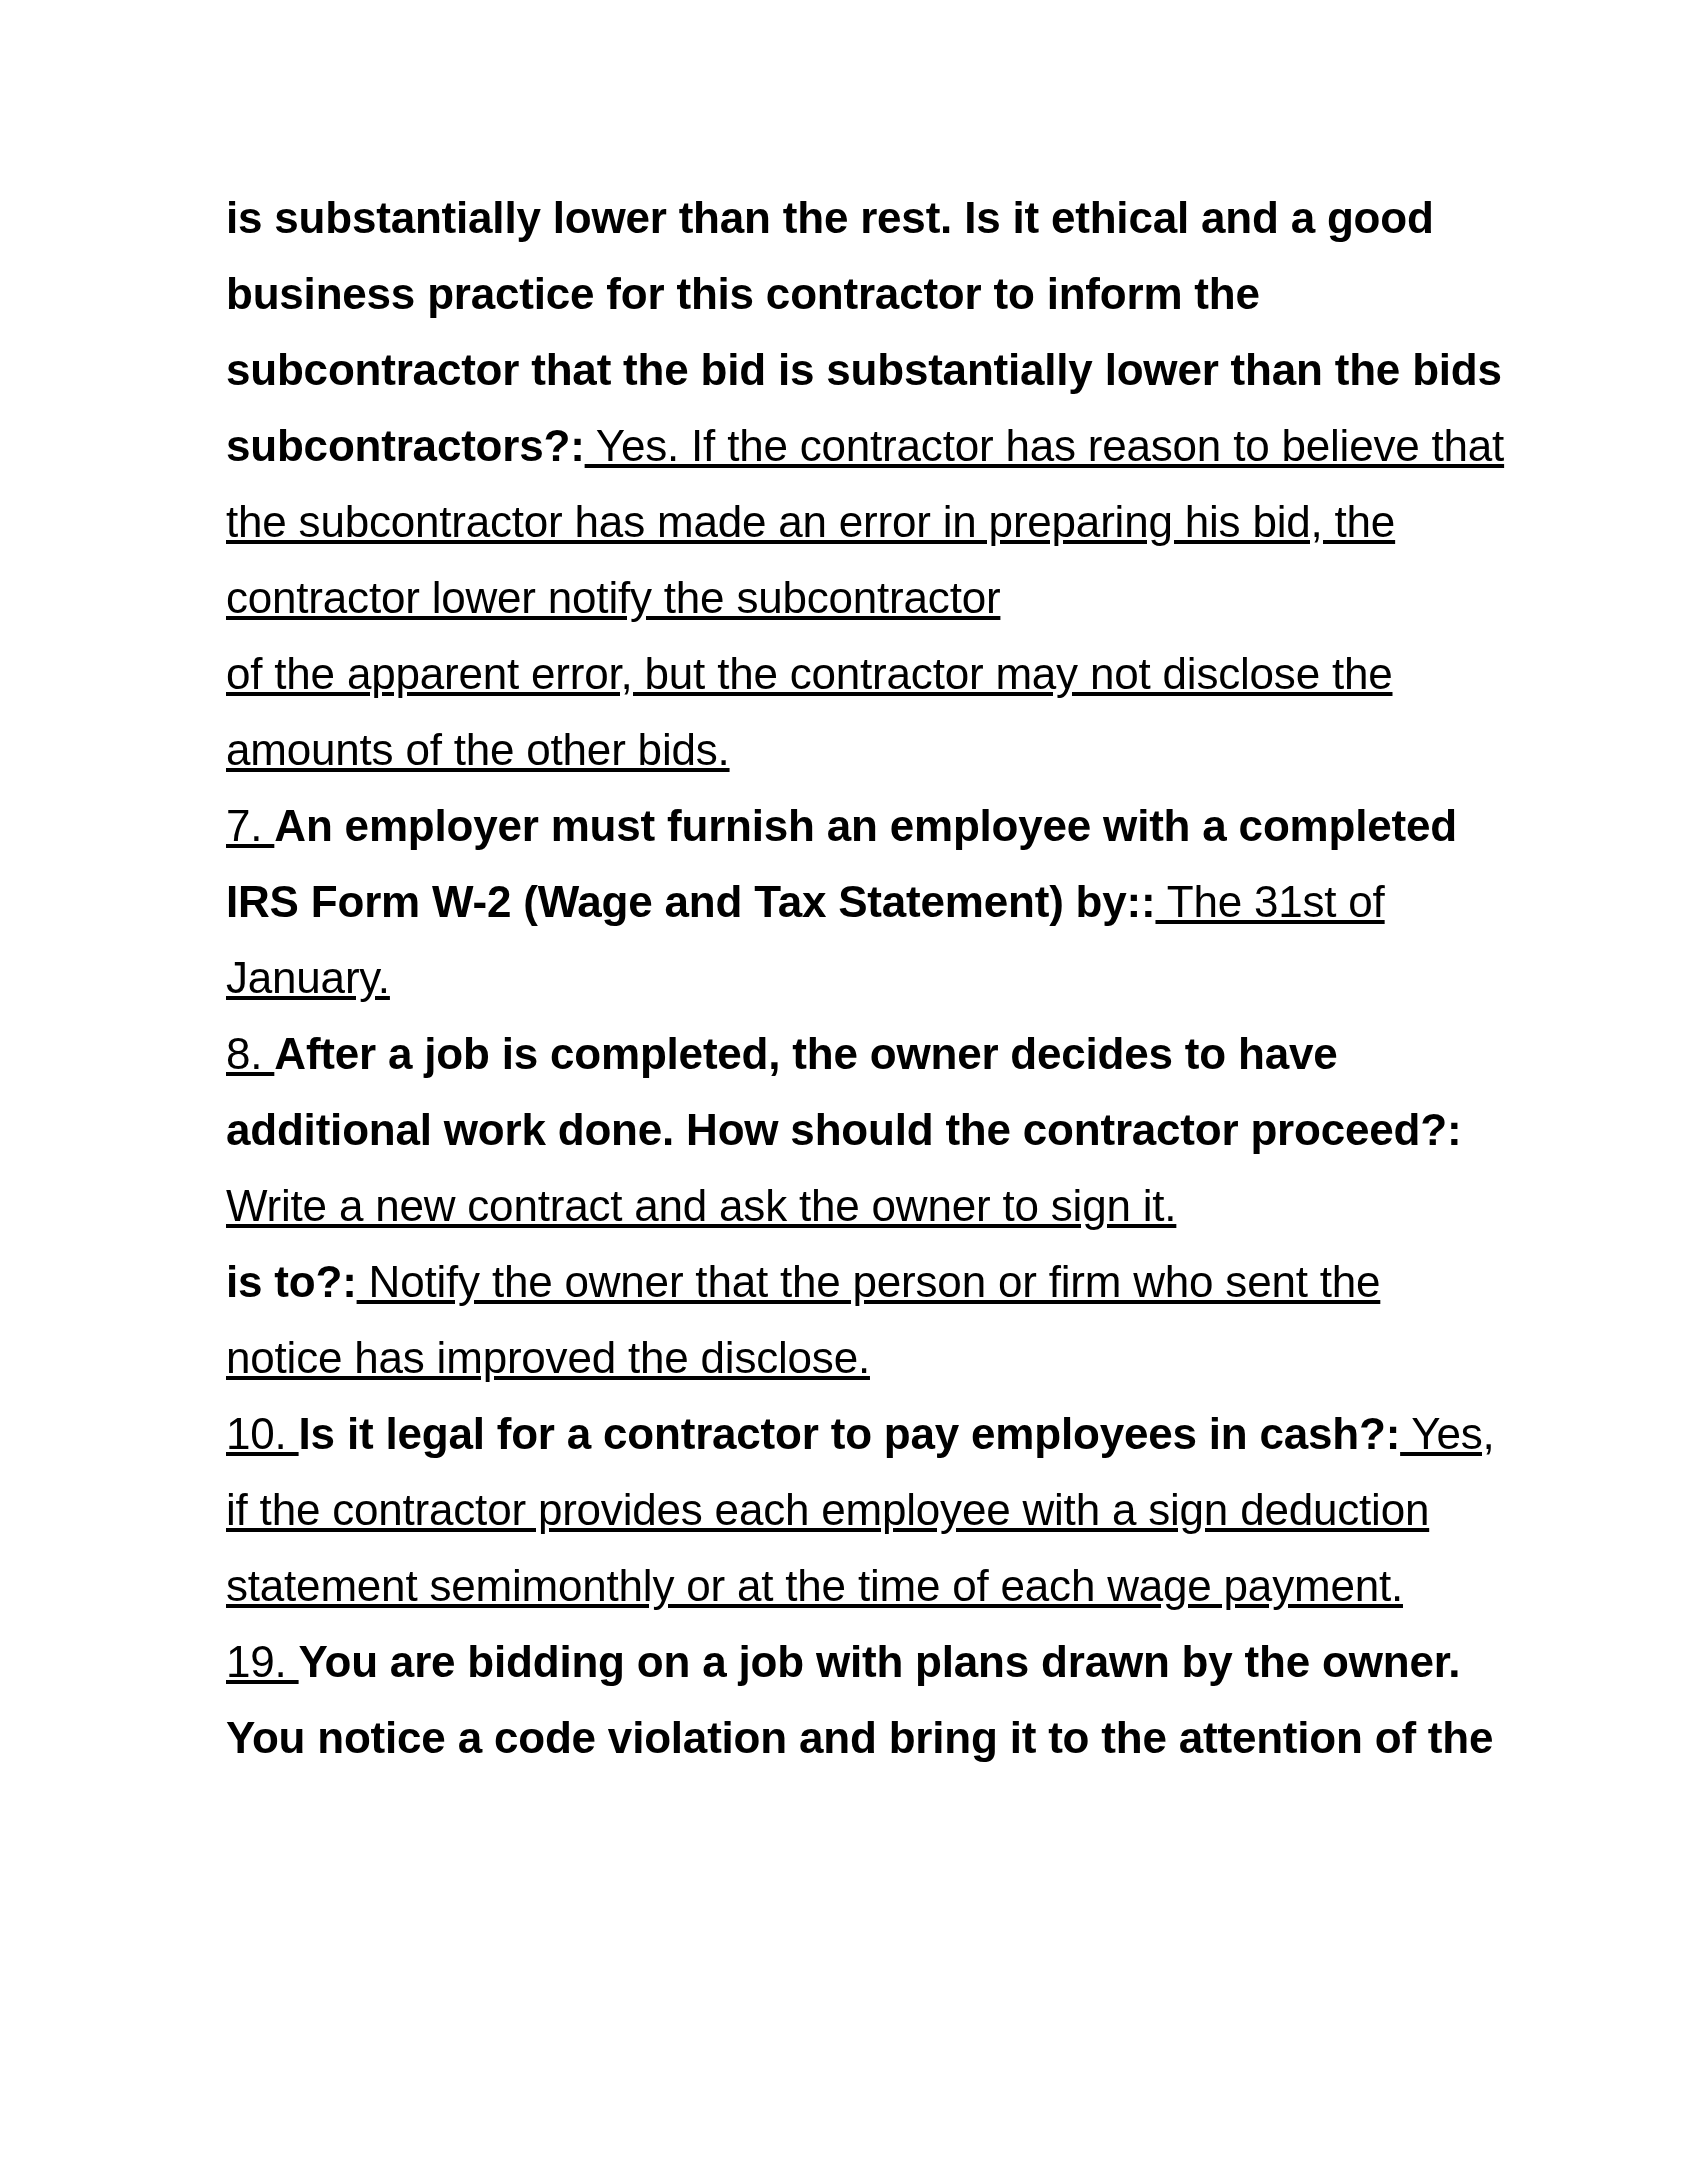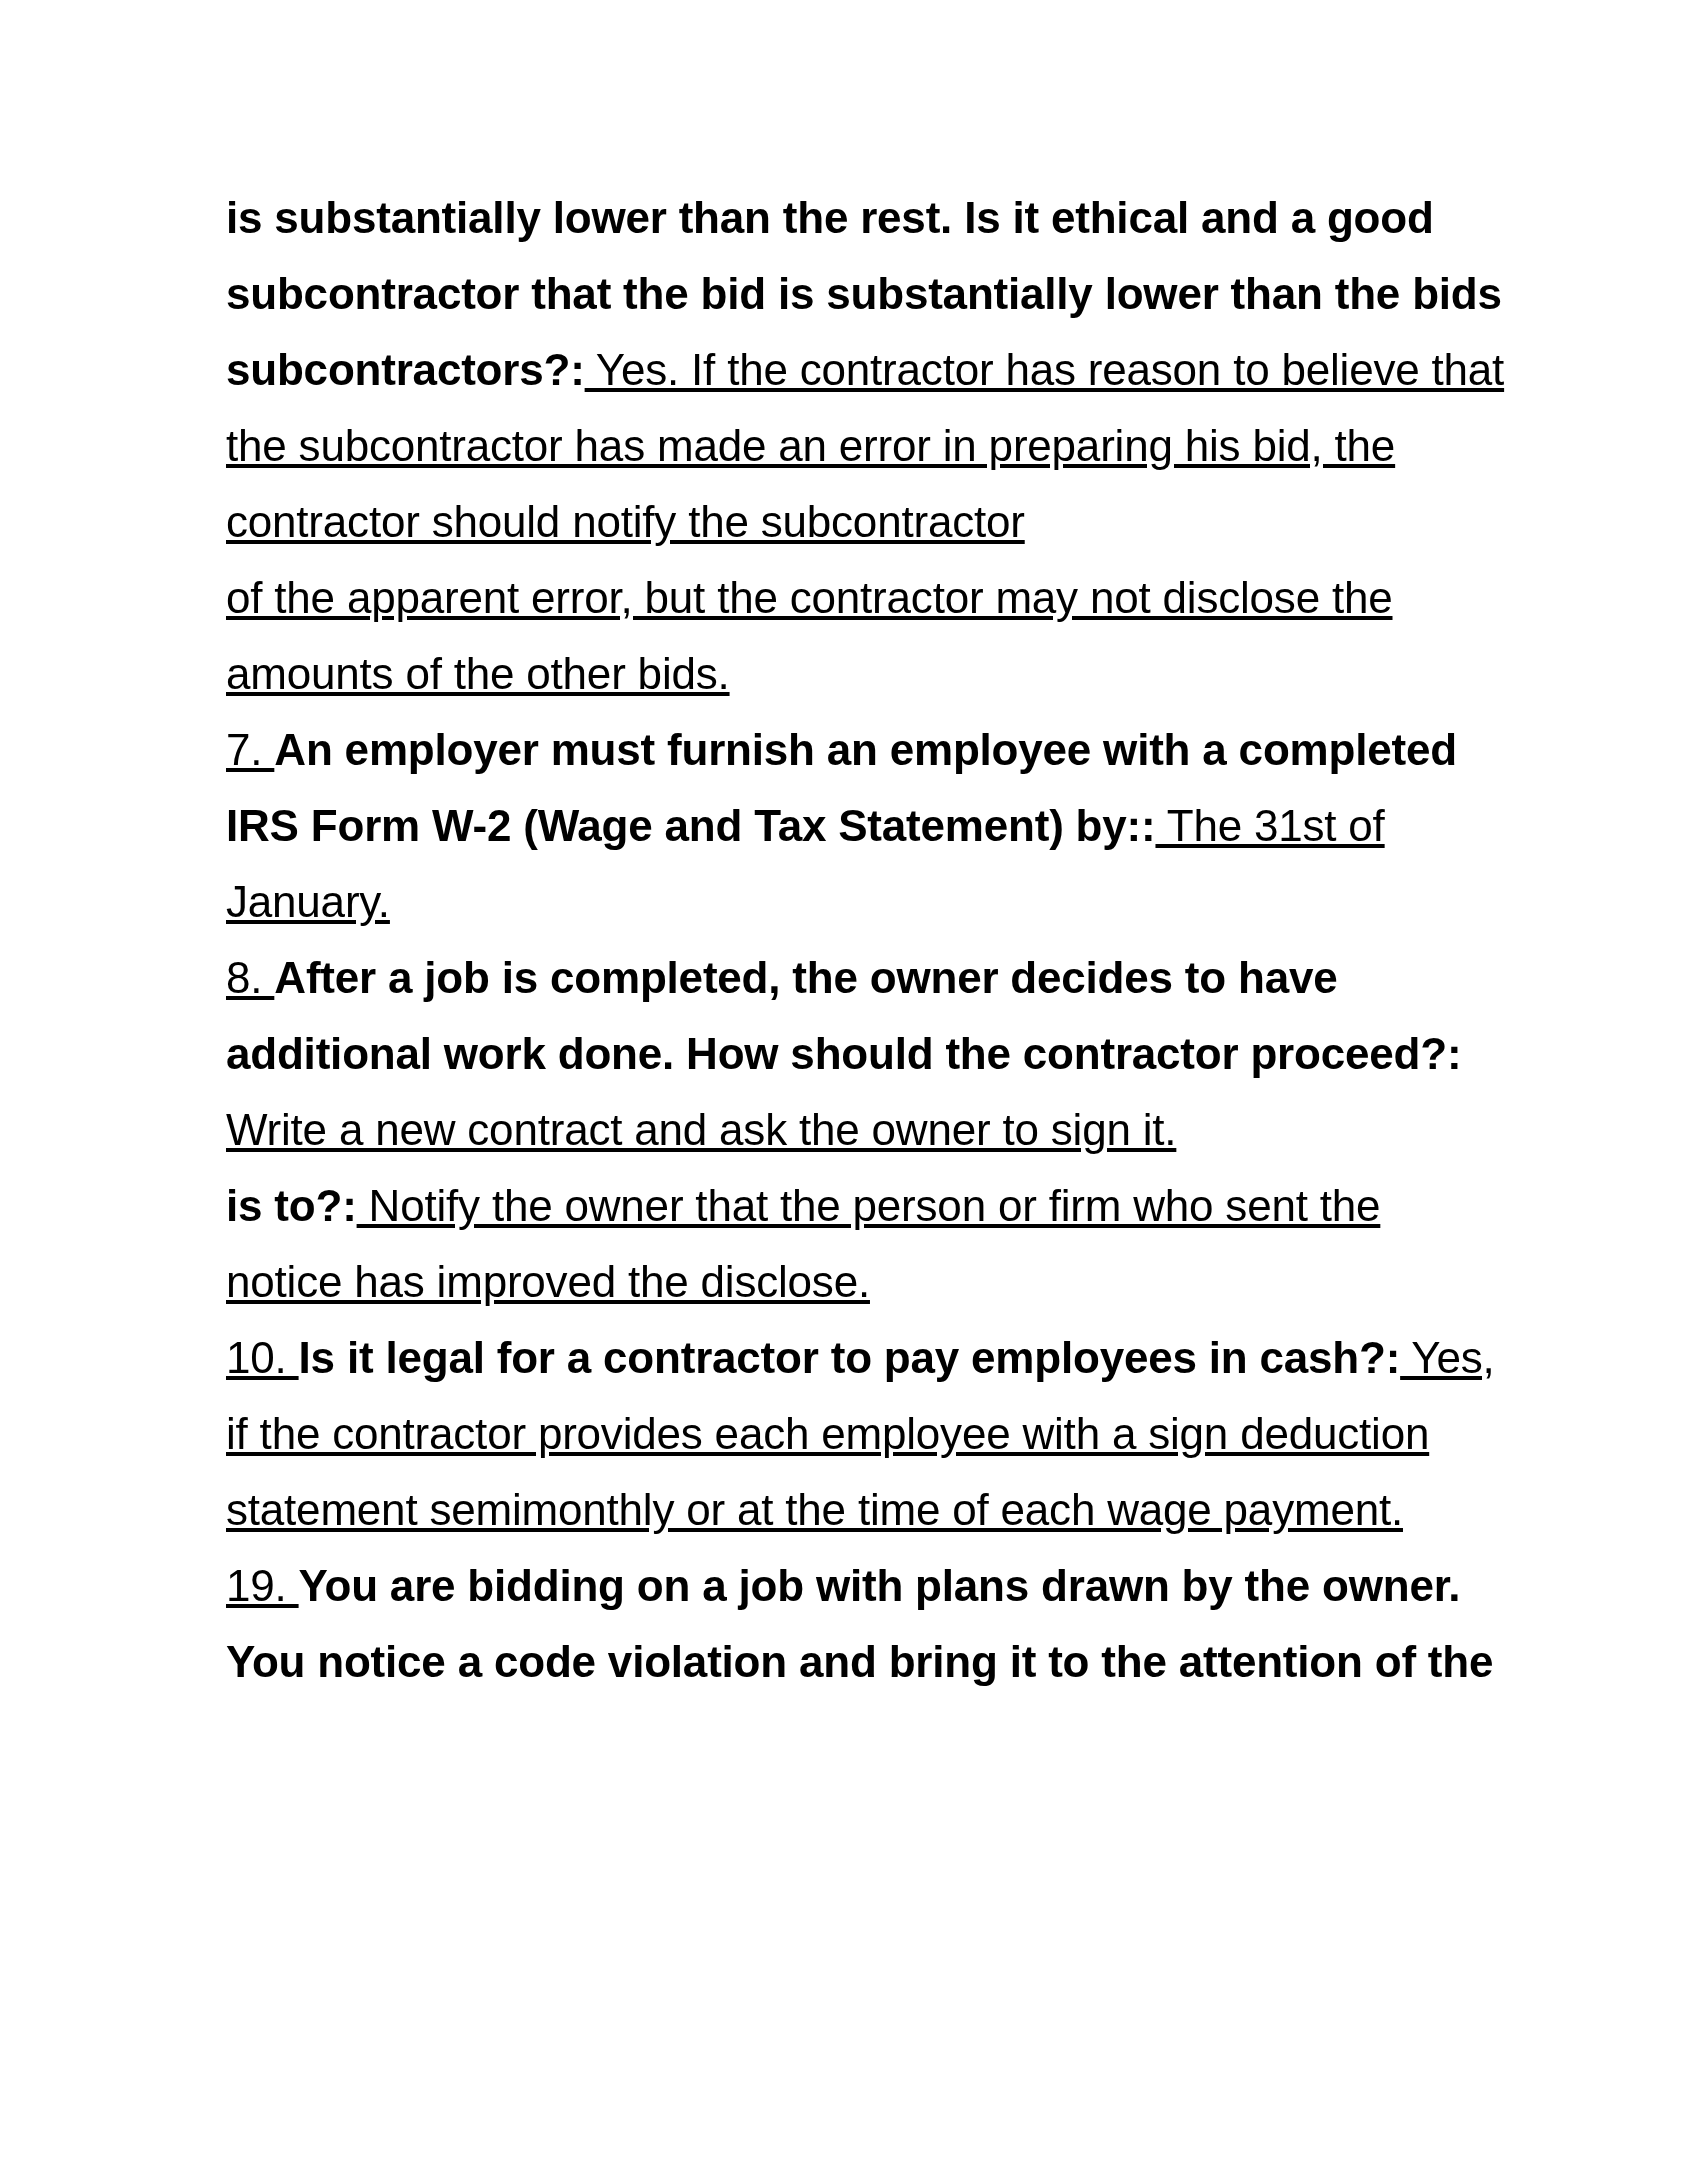--- a/index.html
+++ b/index.html
@@ -32,24 +32,25 @@
   }
   .seg-bold { font-weight: 700; }
   .seg-regular { font-weight: 400; text-decoration: underline; }
 </style>
 </head>
 <body>
 
 <div class="page" style="background: rgb(255, 255, 255);">
   <div class="text-column" style="color: rgb(0, 0, 0);">
       <div class="text-line"><span class="seg-bold">is substantially lower than the rest. Is it ethical and a good</span></div>
+      <div class="text-line"><span class="seg-bold">business practice for this contractor to inform the</span></div>
       <div class="text-line"><span class="seg-bold">subcontractor that the bid is substantially lower than the bids</span></div>
       <div class="text-line"><span class="seg-bold">subcontractors?:</span><span class="seg-regular"> Yes. If the contractor has reason to believe that</span></div>
       <div class="text-line"><span class="seg-regular">the subcontractor has made an error in preparing his bid, the</span></div>
-      <div class="text-line"><span class="seg-regular">contractor should notify the subcontractor</span></div>
+      <div class="text-line"><span class="seg-regular">contractor lower notify the subcontractor</span></div>
       <div class="text-line"><span class="seg-regular">of the apparent error, but the contractor may not disclose the</span></div>
       <div class="text-line"><span class="seg-regular">amounts of the other bids.</span></div>
       <div class="text-line"><span class="seg-regular">7. </span><span class="seg-bold">An employer must furnish an employee with a completed</span></div>
       <div class="text-line"><span class="seg-bold">IRS Form W-2 (Wage and Tax Statement) by::</span><span class="seg-regular"> The 31st of</span></div>
       <div class="text-line"><span class="seg-regular">January.</span></div>
       <div class="text-line"><span class="seg-regular">8. </span><span class="seg-bold">After a job is completed, the owner decides to have</span></div>
       <div class="text-line"><span class="seg-bold">additional work done. How should the contractor proceed?:</span></div>
       <div class="text-line"><span class="seg-regular">Write a new contract and ask the owner to sign it.</span></div>
       <div class="text-line"><span class="seg-bold">is to?:</span><span class="seg-regular"> Notify the owner that the person or firm who sent the</span></div>
       <div class="text-line"><span class="seg-regular">notice has improved the disclose.</span></div>

